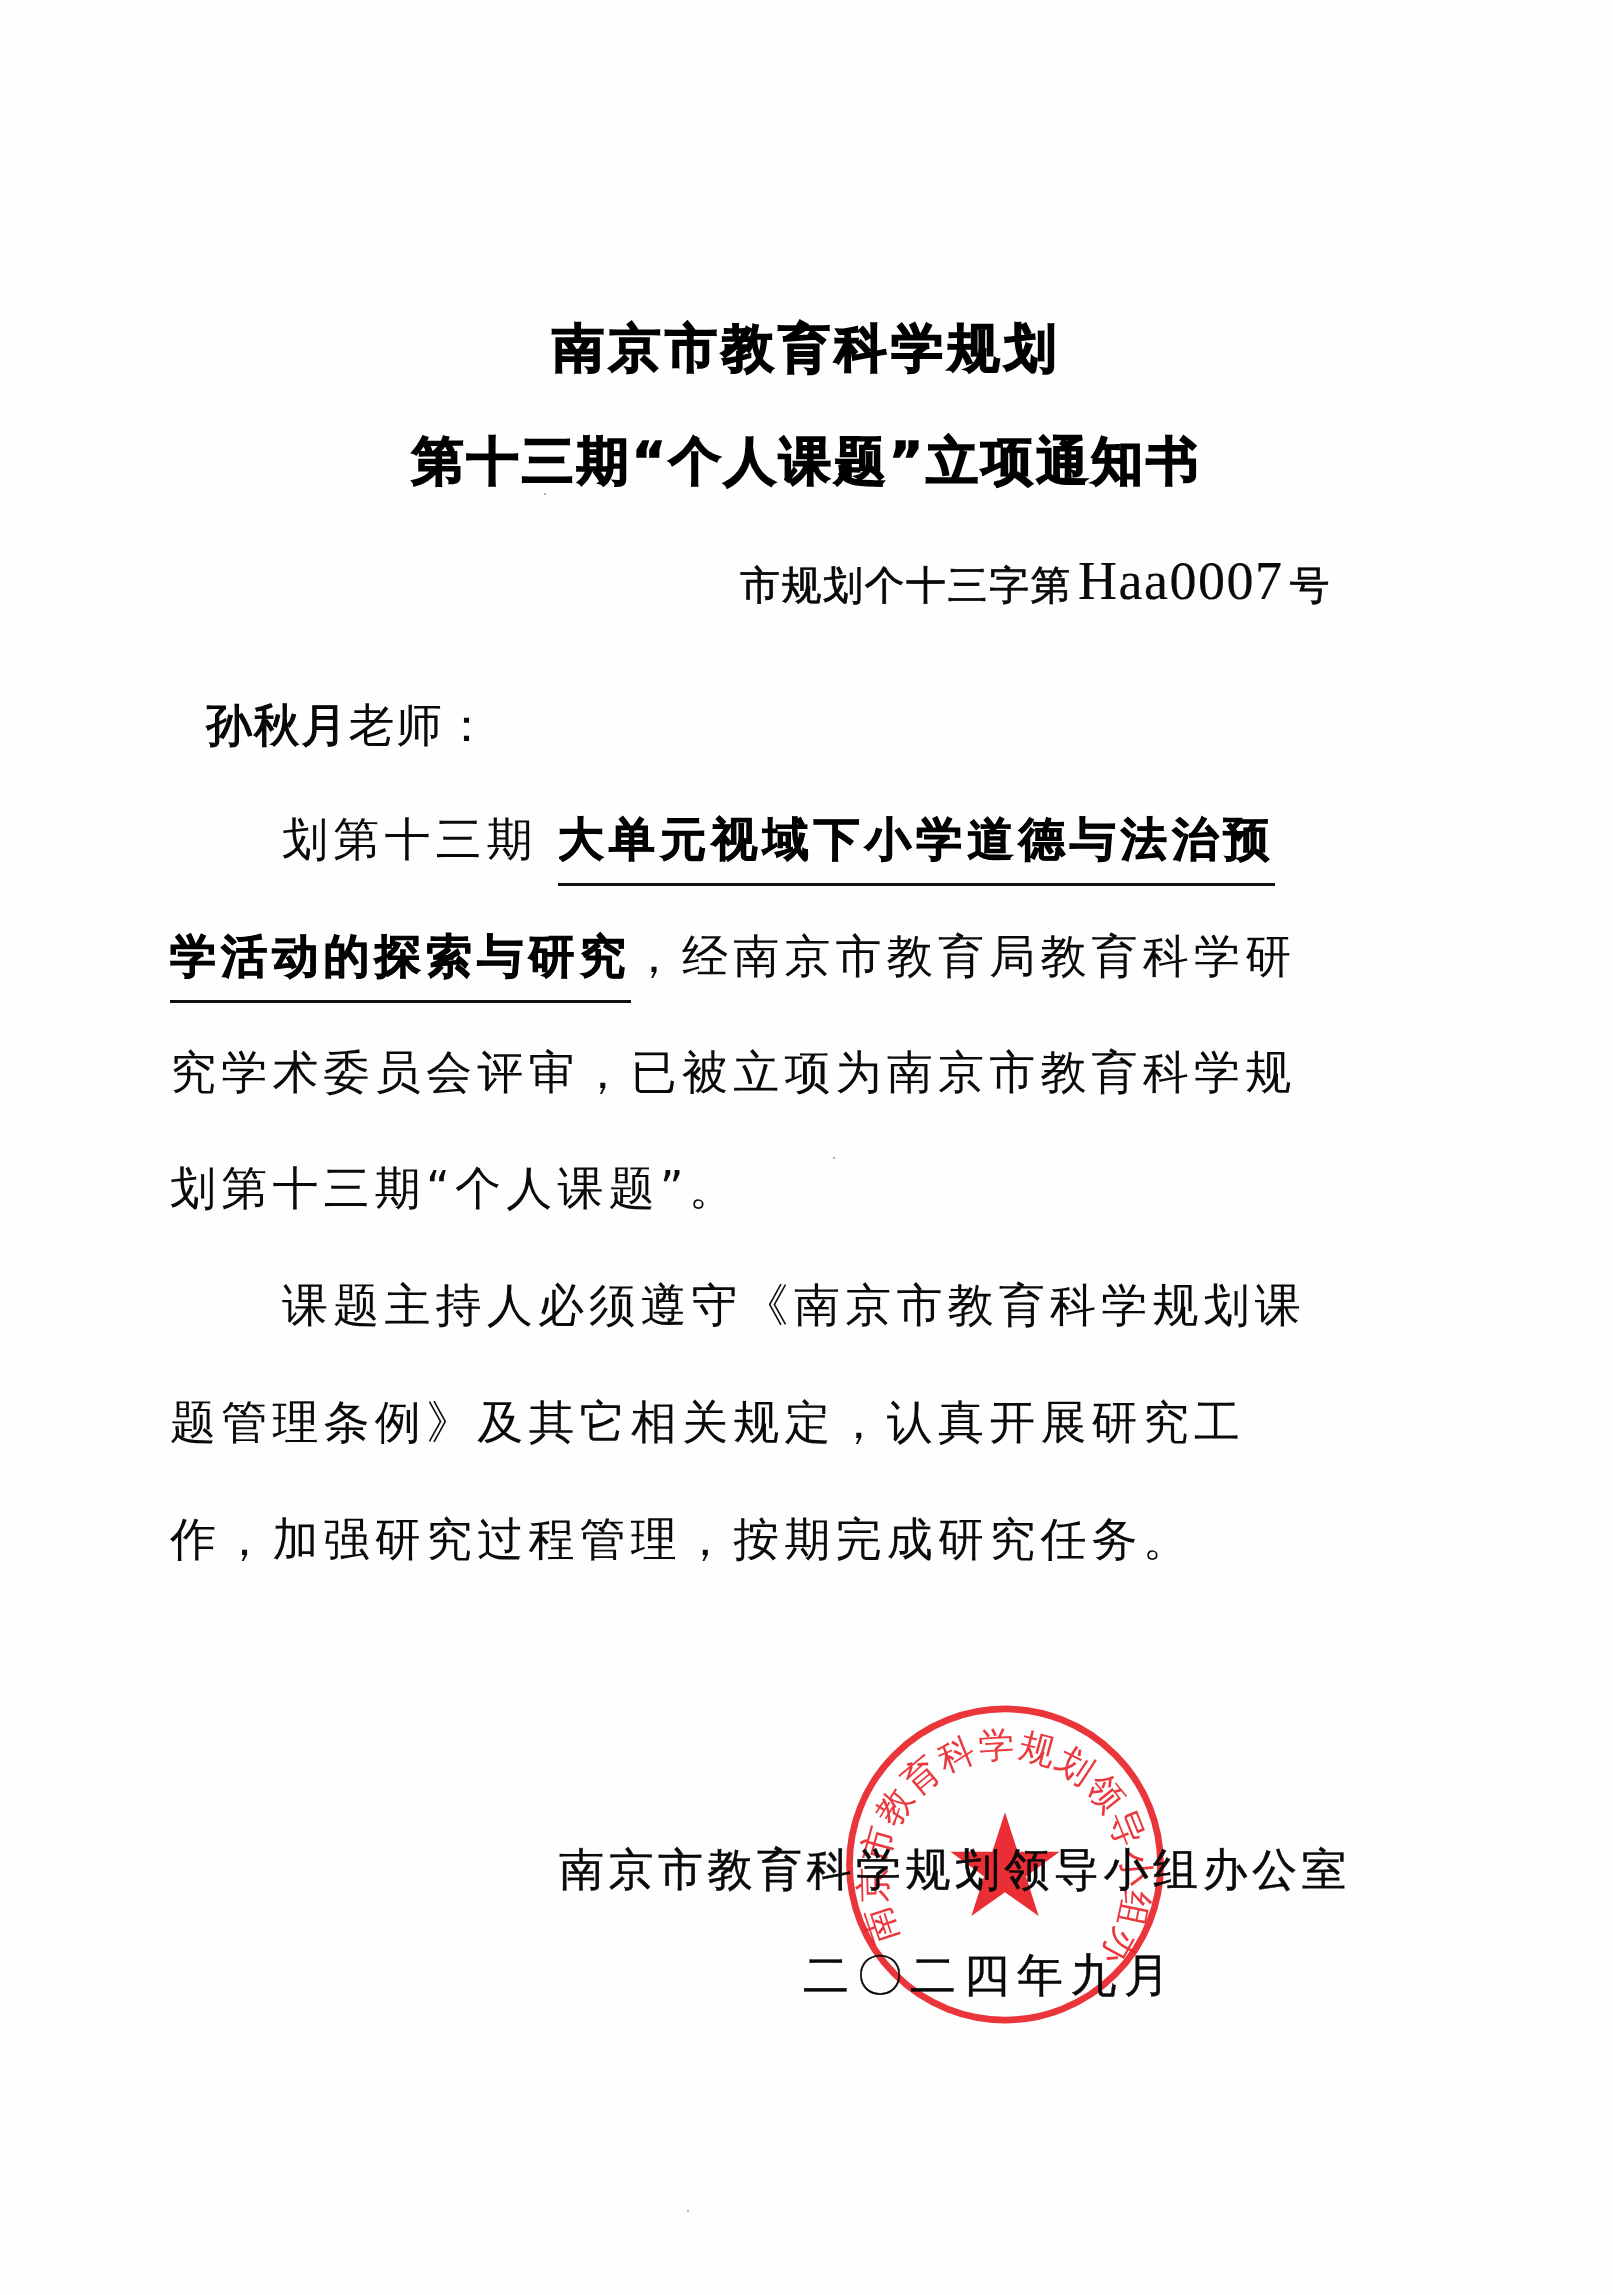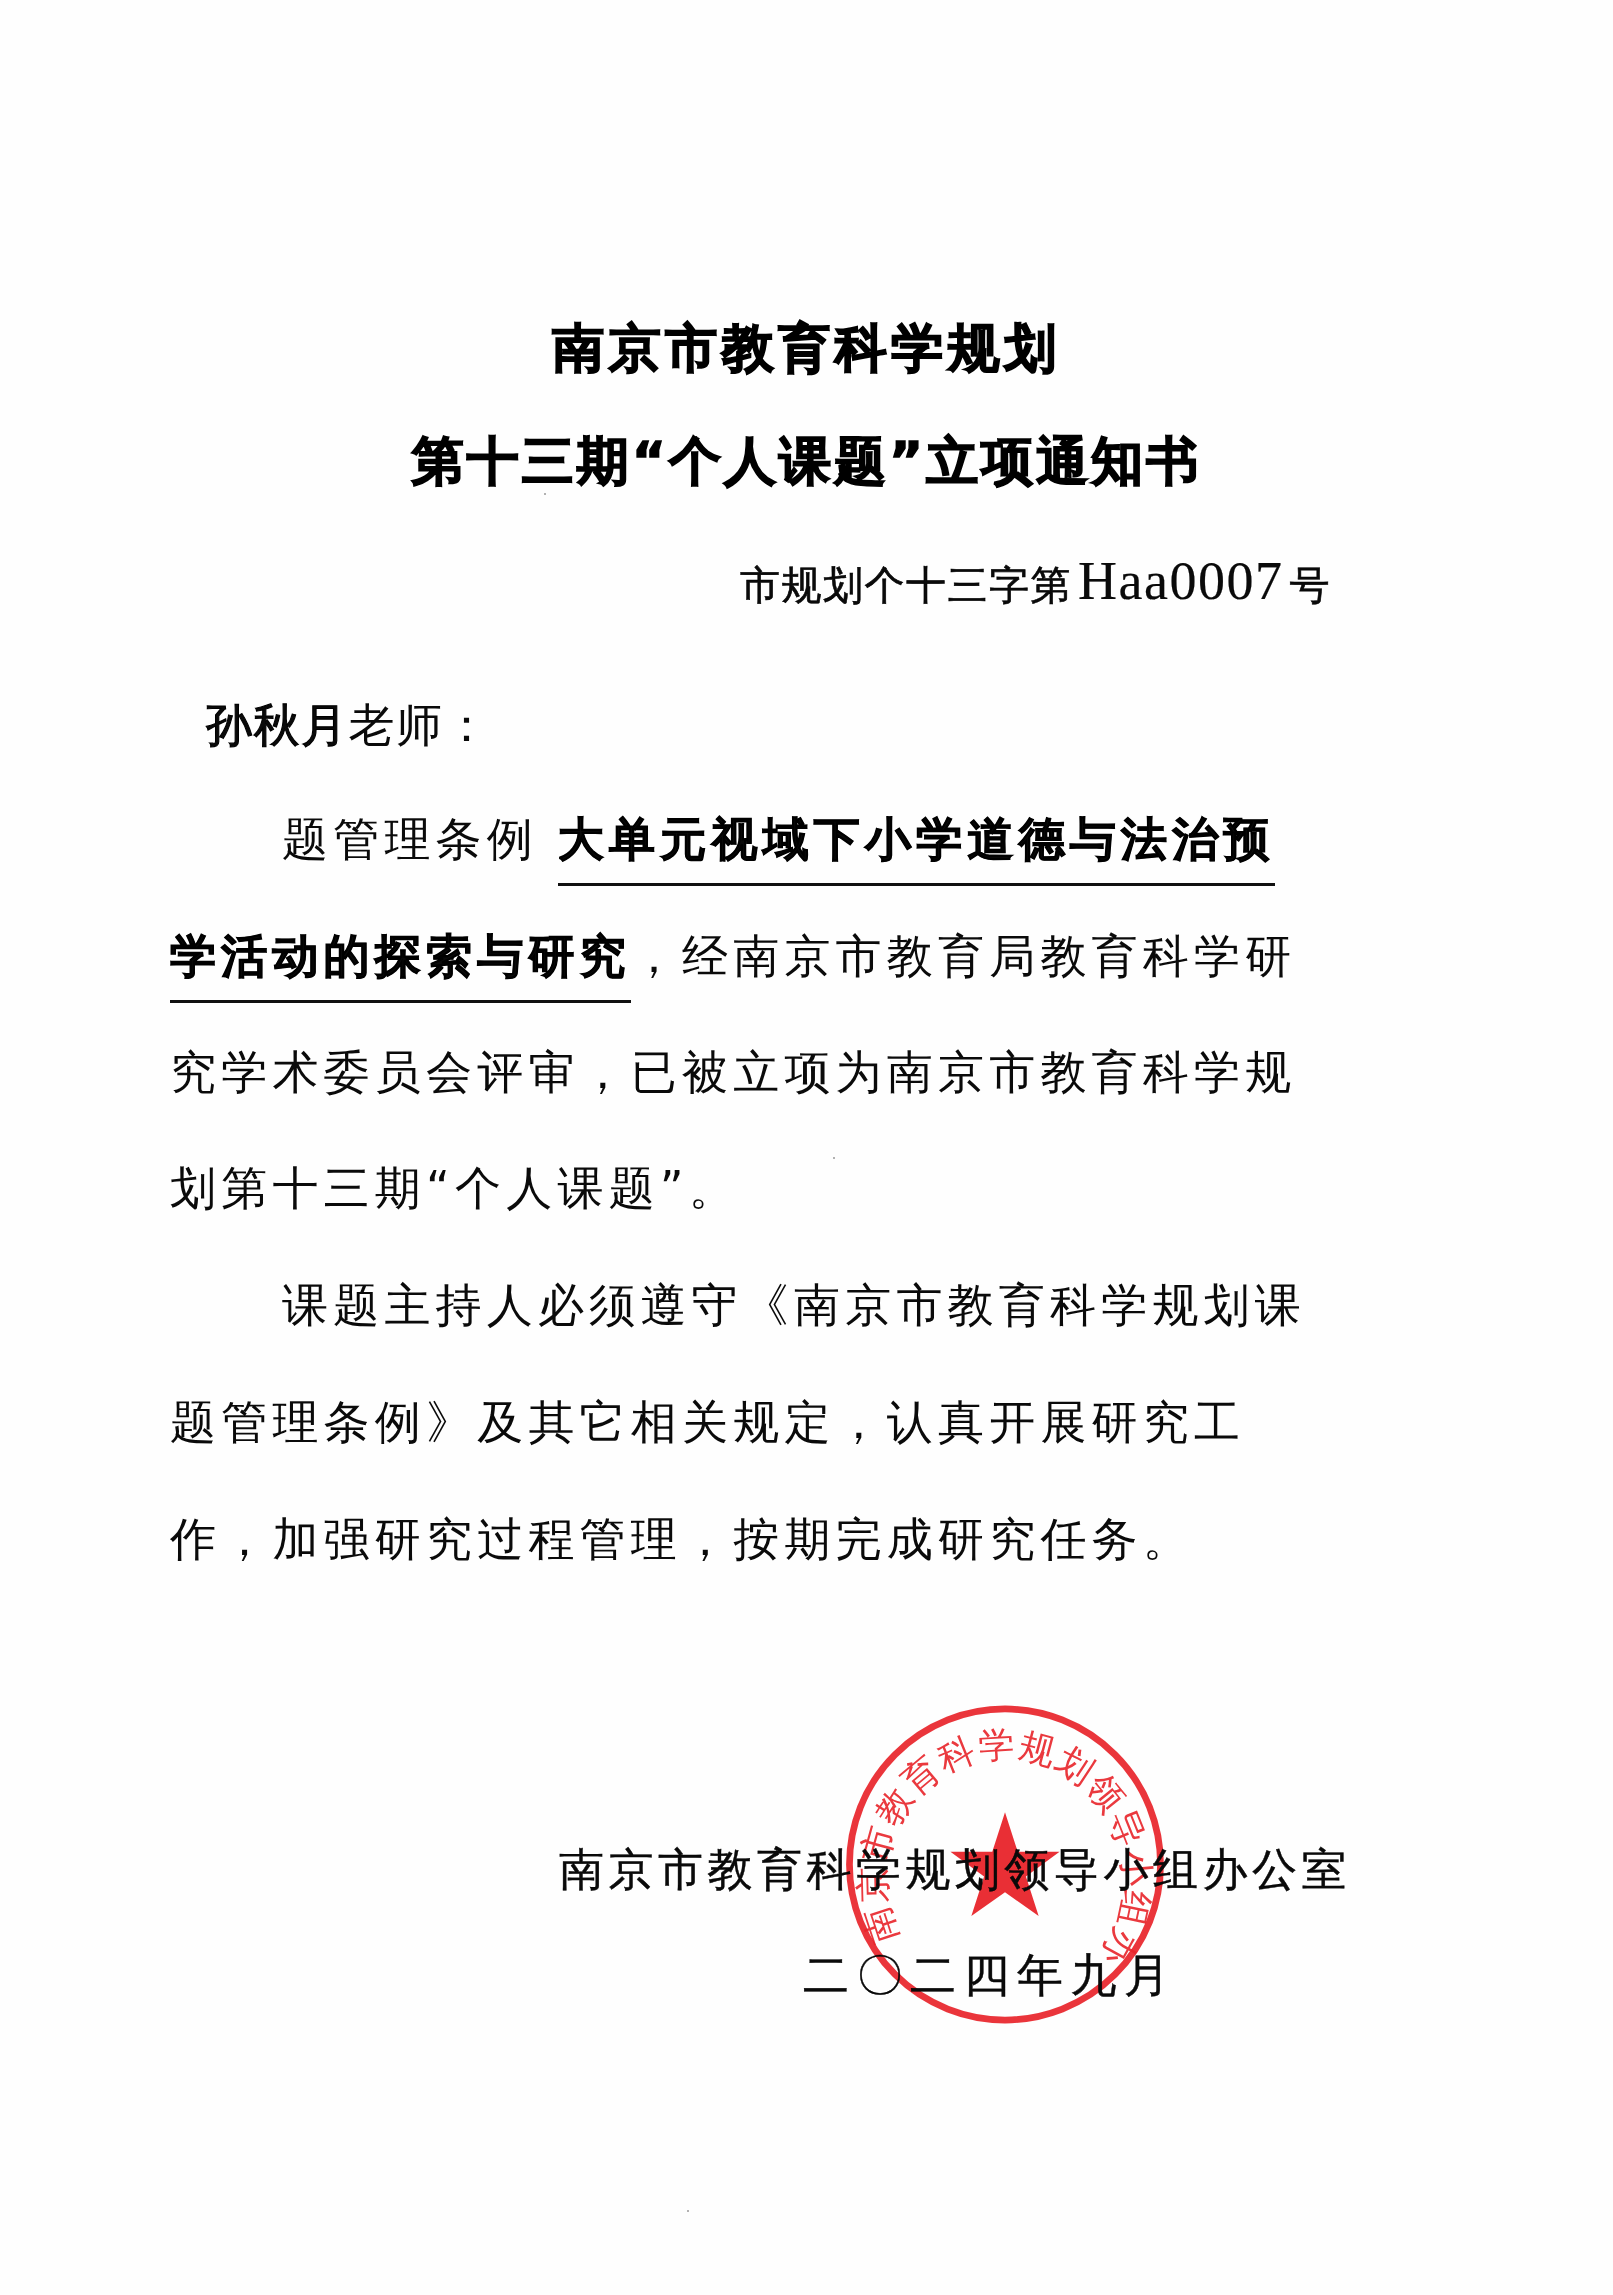--- a/index.html
+++ b/index.html
@@ -138,21 +138,21 @@
 
   <div class="doc-number">
     <span>市规划个十三字第</span><span class="num-code">Haa0007</span><span>号</span>
   </div>
 
   <div class="salutation">
     <span class="name">孙秋月</span><span>老师：</span>
   </div>
 
   <div class="body-line indent l1">
-    <span>题管理条例</span>
+    <span>划第十三期</span>
     <span class="topic">大单元视域下小学道德与法治预</span>
   </div>
   <div class="body-line l3">究学术委员会评审，已被立项为南京市教育科学规</div>
   <div class="body-line l2">
     <span class="topic">学活动的探索与研究</span><span>，经南京市教育局教育科学研</span>
   </div>
   <div class="body-line l4">划第十三期“个人课题”。</div>
 
   <div class="body-line indent l5">课题主持人必须遵守《南京市教育科学规划课</div>
   <div class="body-line l6">题管理条例》及其它相关规定，认真开展研究工</div>

